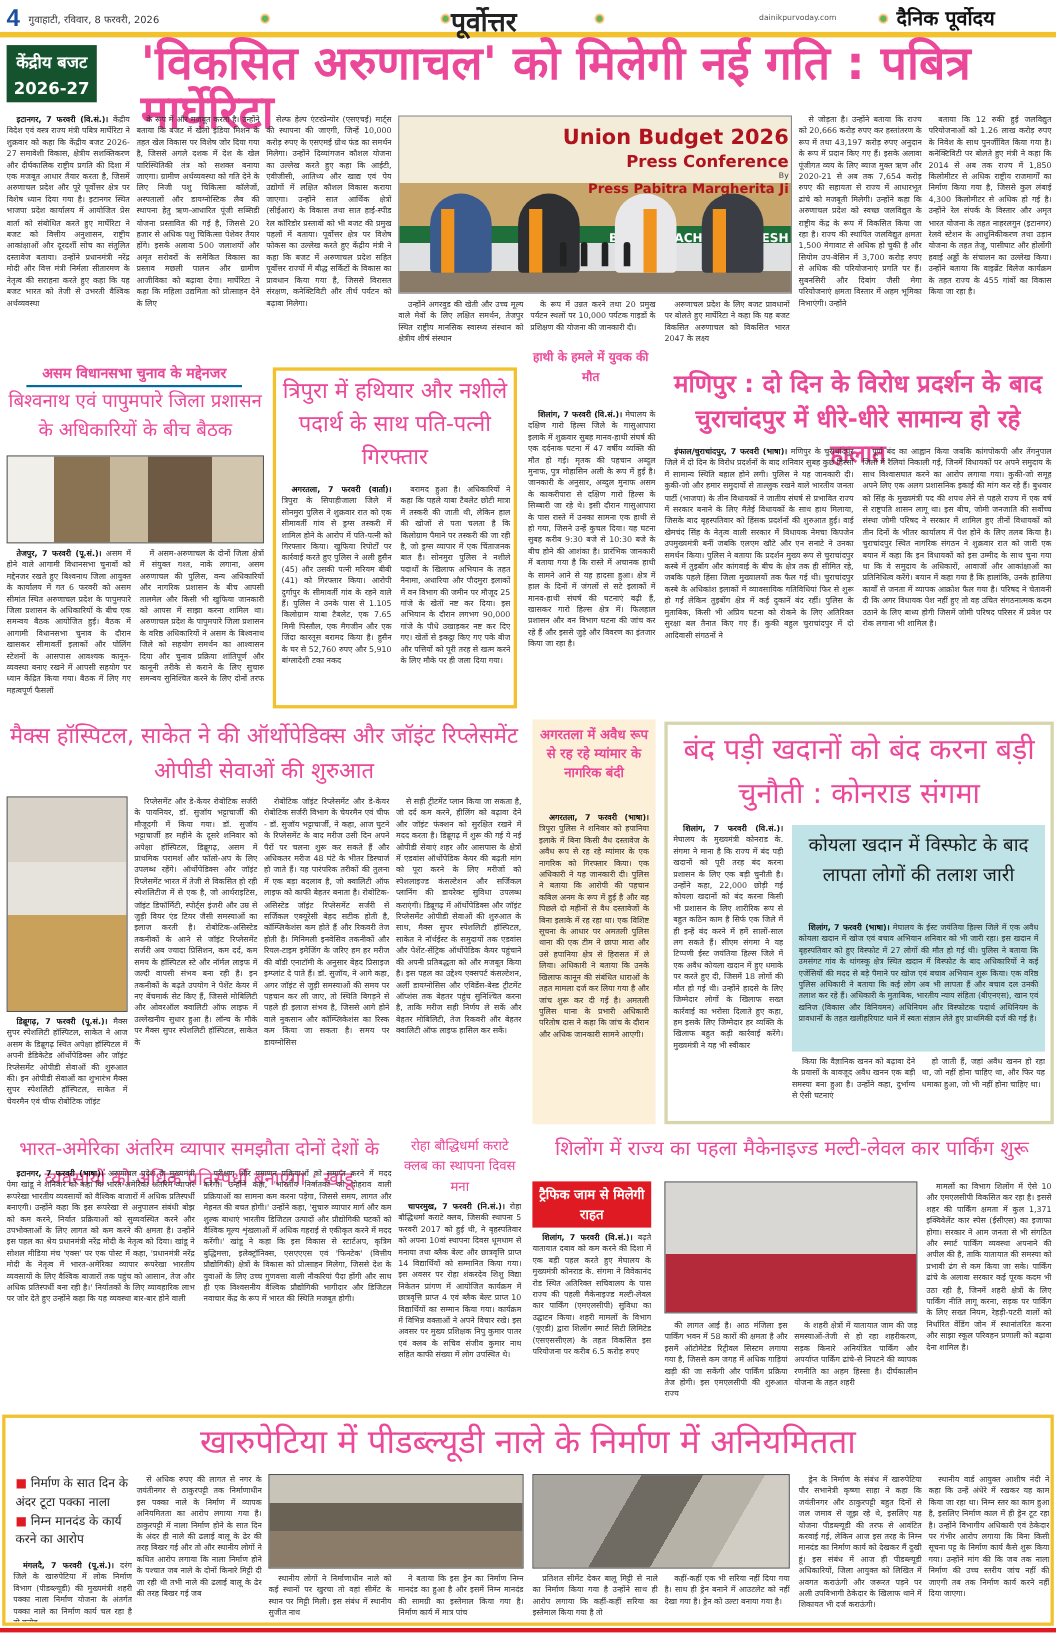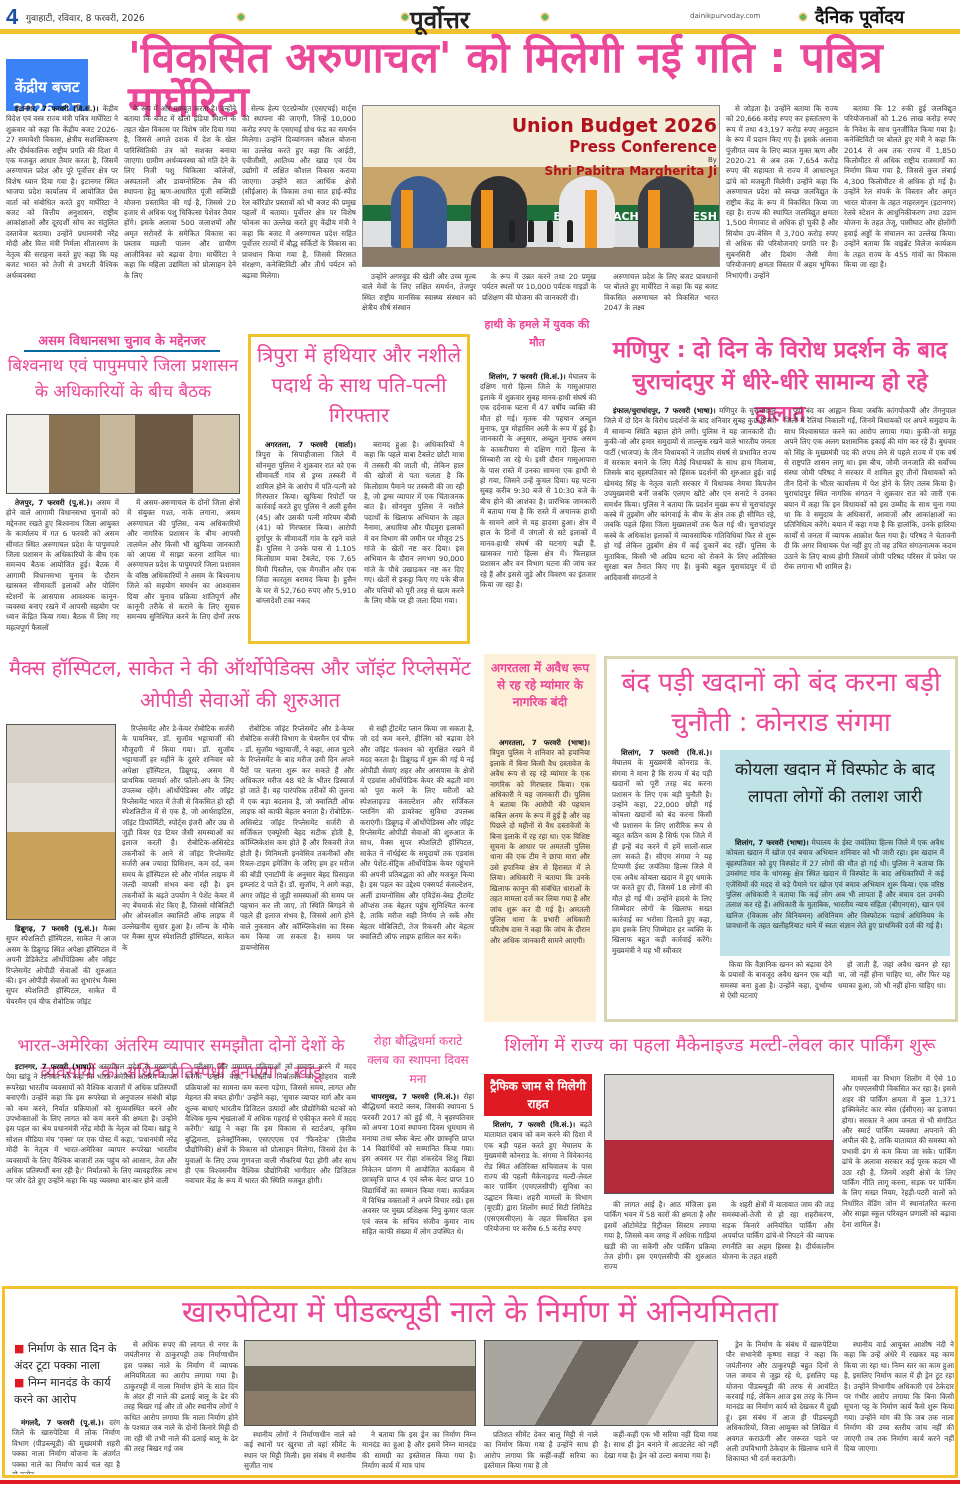--- a/index.html
+++ b/index.html
@@ -13,21 +13,21 @@
 .photo{background:linear-gradient(135deg,#6b6e73,#3d3f44 60%,#9a8f80);border:1px solid #555}
 
 #mast{left:0;top:0;width:960px;height:34px;border-bottom:5px solid #f2c12e}
 #pgno{left:6px;top:4px;font-size:22px;font-weight:bold;color:#1c4fa0;font-family:"Liberation Sans",sans-serif}
 #dateline{left:26px;top:11px;font-size:9px;color:#333}
 #section{left:410px;top:2px;font-size:24px;font-weight:bold;color:#222}
 #site{left:690px;top:12px;font-size:7px;color:#555}
 #paper{left:815px;top:4px;font-size:18px;font-weight:bold;color:#111}
 .leaf{width:10px;height:14px;background:radial-gradient(circle,#5cb85c 30%,#e3a23b 31%,transparent 60%)}
 
-#budgetTag{left:6px;top:59px;width:82px;height:52px;background:#3b82f6;color:#fff;font-weight:bold;font-size:15px;text-align:center;line-height:23px;padding-top:17px}
+#budgetTag{left:6px;top:41px;width:82px;height:52px;background:#14532d;color:#fff;font-weight:bold;font-size:15px;text-align:center;line-height:23px;padding-top:5px}
 #leadHead{left:128px;top:36px;width:830px;height:58px;font-size:42px;text-align:left}
 #leadPhoto{left:362px;top:105px;width:358px;height:162px;background:linear-gradient(180deg,#f3ecd8 0 38%,#c8a56b 38% 62%,#1f6f3a 62% 72%,#dfe0e2 72% 88%,#8a7a68 88%);border:1px solid #888}
 #leadPhoto .pb{position:absolute;left:0;right:2px;text-align:right;color:#b0131d;font-weight:bold}
 .mic{position:absolute;bottom:24px;width:6px;height:22px;background:#222;border-radius:3px 3px 0 0}
 .person{position:absolute;bottom:18px;width:56px;height:72px;border-radius:28px 28px 4px 4px;background:#2b3a6b}
 .scarf{position:absolute;bottom:18px;width:12px;height:58px;background:#f0941d}
 
 .box-yellow{border:3px solid #f2c12e}
 .box-cream{background:#fdf0d8}
 .box-teal{background:#bfe3e6}
@@ -63,21 +63,21 @@
     <p>के रूप में और मजबूत करता है। उन्होंने बताया कि बजट में खेलो इंडिया मिशन के तहत खेल विकास पर विशेष जोर दिया गया है, जिससे अगले दशक में देश के खेल पारिस्थितिकी तंत्र को सशक्त बनाया जाएगा। ग्रामीण अर्थव्यवस्था को गति देने के लिए निजी पशु चिकित्सा कॉलेजों, अस्पतालों और डायग्नोस्टिक लैब की स्थापना हेतु ऋण-आधारित पूंजी सब्सिडी योजना प्रस्तावित की गई है, जिससे 20 हजार से अधिक पशु चिकित्सा पेशेवर तैयार होंगे। इसके अलावा 500 जलाशयों और अमृत सरोवरों के समेकित विकास का प्रस्ताव मछली पालन और ग्रामीण आजीविका को बढ़ावा देगा। मार्घेरिटा ने कहा कि महिला उद्यमिता को प्रोत्साहन देने के लिए</p>
   </div>
 <div class="abs txt" style="left:242px;top:104px;width:114px;height:228px">
     <p>सेल्फ हेल्प एंटरप्रेन्योर (एसएचई) मार्ट्स की स्थापना की जाएगी, जिन्हें 10,000 करोड़ रुपए के एसएमई ग्रोथ फंड का समर्थन मिलेगा। उन्होंने दिव्यांगजन कौशल योजना का उल्लेख करते हुए कहा कि आईटी, एवीजीसी, आतिथ्य और खाद्य एवं पेय उद्योगों में लक्षित कौशल विकास कराया जाएगा। उन्होंने सात आर्थिक क्षेत्रों (सीईआर) के विकास तथा सात हाई-स्पीड रेल कॉरिडोर प्रस्तावों को भी बजट की प्रमुख पहलों में बताया। पूर्वोत्तर क्षेत्र पर विशेष फोकस का उल्लेख करते हुए केंद्रीय मंत्री ने कहा कि बजट में अरुणाचल प्रदेश सहित पूर्वोत्तर राज्यों में बौद्ध सर्किटों के विकास का प्रावधान किया गया है, जिससे विरासत संरक्षण, कनेक्टिविटी और तीर्थ पर्यटन को बढ़ावा मिलेगा।</p>
   </div>
 
 <div id="leadPhoto" class="abs">
   <div class="pb" style="top:8px;font-size:19px">Union Budget 2026</div>
   <div class="pb" style="top:32px;font-size:15px">Press Conference</div>
   <div class="pb" style="top:50px;font-size:7px;color:#333;font-weight:normal">By</div>
-  <div class="pb" style="top:58px;font-size:12px">Shri Pabitra Margherita Ji</div>
+  <div class="pb" style="top:58px;font-size:12px">Press Pabitra Margherita Ji</div>
   <div class="pb" style="top:104px;font-size:11px;color:#fff">BJP ARUNACHAL PRADESH</div>
   <div class="person" style="left:28px;background:#3b5a8e"></div>
   <div class="scarf" style="left:38px"></div>
   <div class="person" style="left:108px;background:#2d2f33"></div>
   <div class="scarf" style="left:118px"></div>
   <div class="person" style="left:196px;background:#e8e8ea"></div>
   <div class="scarf" style="left:222px"></div>
   <div class="person" style="left:275px;background:#3a3d44"></div>
   <div class="scarf" style="left:285px"></div>
   <div class="mic" style="left:146px"></div>

